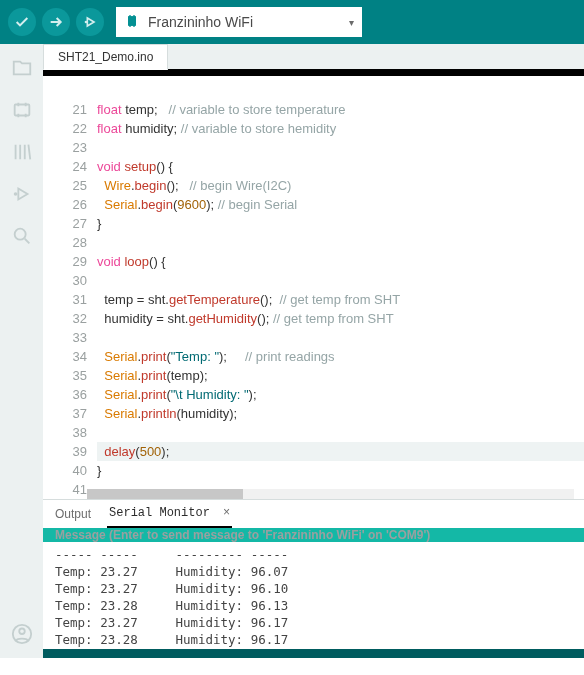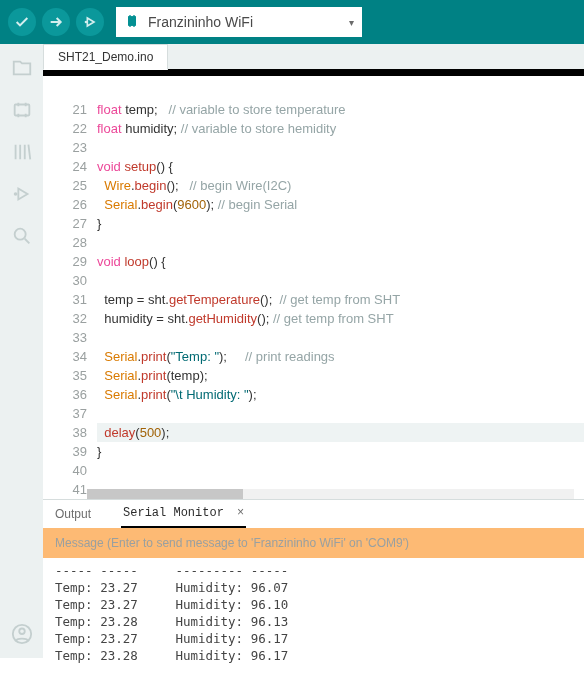--- a/index.html
+++ b/index.html
@@ -134,36 +134,37 @@
     width: 32%;
     background: #c7c7c7;
   }
   .panel-tabs {
     height: 28px;
     display: flex;
     align-items: center;
     border-top: 1px solid #d6dddd;
     background: #fff;
     padding-left: 10px;
-    gap: 28px;
+    gap: 14px;
     font-size: 12px;
   }
   .panel-tab { color: #6d6d6d; cursor:pointer; padding: 6px 2px; }
   .panel-tab.active { color: #2b2b2b; border-bottom: 2px solid #000000; font-family: Liberation Mono, monospace; }
   .panel-tab .x { margin-left: 6px; color:#6d6d6d; }
   .monitor-input {
     border: none;
-    background: #fdba74;
+    background: #14b8a6;
     height: 30px;
-    padding: 8px 12px;
+    padding: 0 12px;
     font-size: 12px;
     color: #444;
     outline: none;
     width: 100%;
     box-sizing: border-box;
+    font-weight: bold;
   }
   .monitor-input::placeholder { color: #9aa0a0; }
   .monitor-out {
     flex: 1;
     font-family: "Consolas","Menlo",monospace;
     font-size: 12.5px;
     line-height: 17px;
     color: #444;
     padding: 4px 12px 8px 12px;
     white-space: pre;
@@ -290,20 +291,21 @@
             <div class="code-line">}</div>
             <div class="code-line"></div>
             <div class="code-line"><span class="k">void</span> <span class="fn">loop</span>() {</div>
             <div class="code-line"></div>
             <div class="code-line">  temp = sht.<span class="fn">getTemperature</span>();  <span class="cm">// get temp from SHT</span></div>
             <div class="code-line">  humidity = sht.<span class="fn">getHumidity</span>(); <span class="cm">// get temp from SHT</span></div>
             <div class="code-line"></div>
             <div class="code-line">  <span class="idA">Serial</span>.<span class="fn">print</span>(<span class="str">"Temp: "</span>);     <span class="cm">// print readings</span></div>
             <div class="code-line">  <span class="idA">Serial</span>.<span class="fn">print</span>(temp);</div>
             <div class="code-line">  <span class="idA">Serial</span>.<span class="fn">print</span>(<span class="str">"\t Humidity: "</span>);</div>
+            <div class="code-line">  <span class="idA">Serial</span>.<span class="fn">println</span>(humidity);</div>
             <div class="code-line"></div>
             <div class="code-line hl">  <span class="fn">delay</span>(<span class="num">500</span>);</div>
             <div class="code-line">}</div>
             <div class="code-line"></div>
           </div>
       </div>
       <div class="hscroll">
         <div class="thumb"></div>
       </div>
     </div>

